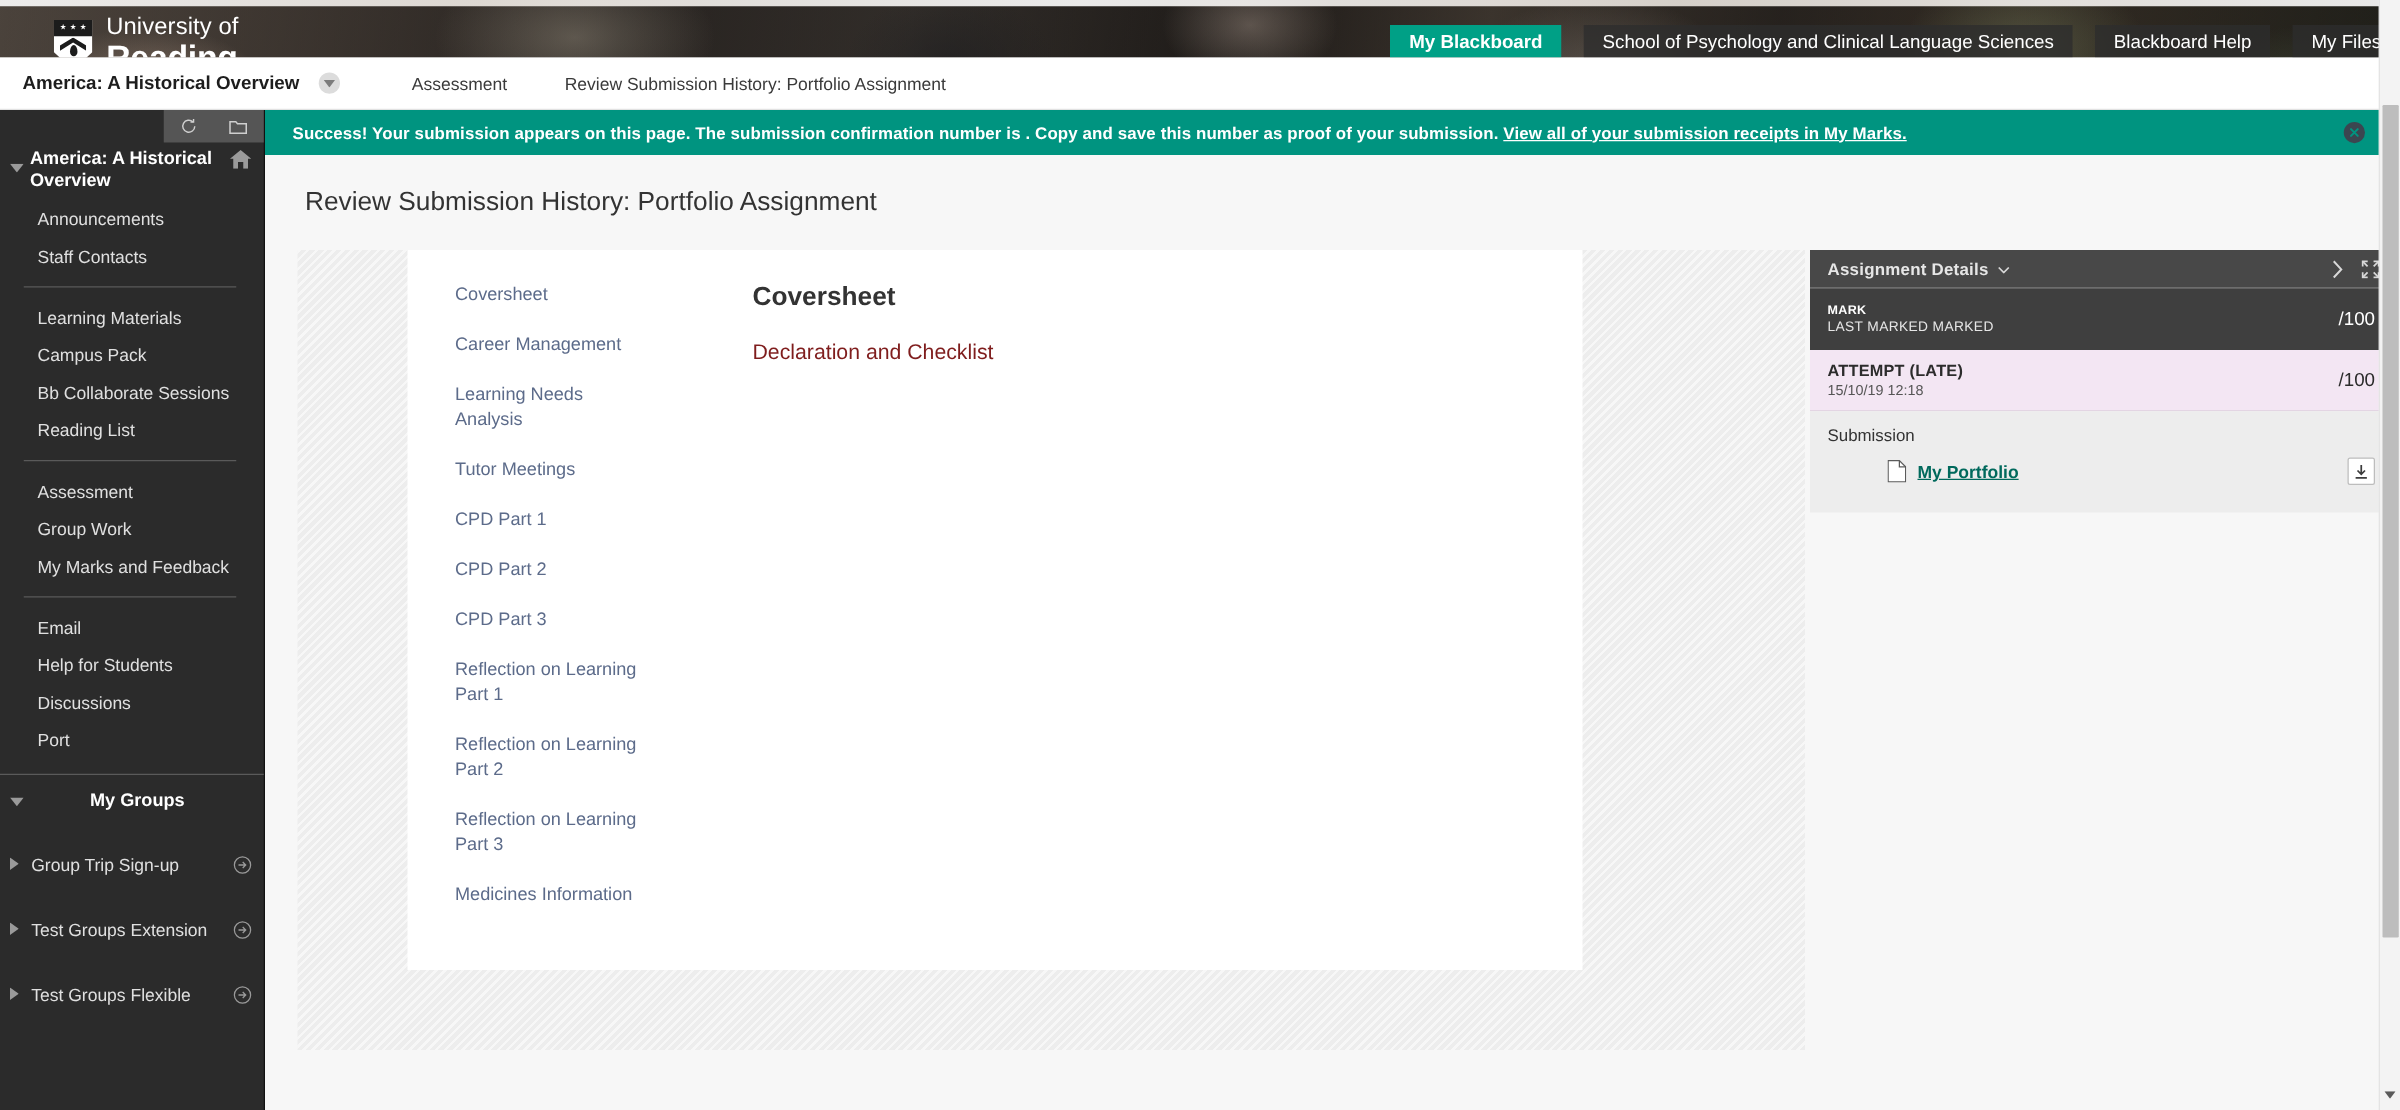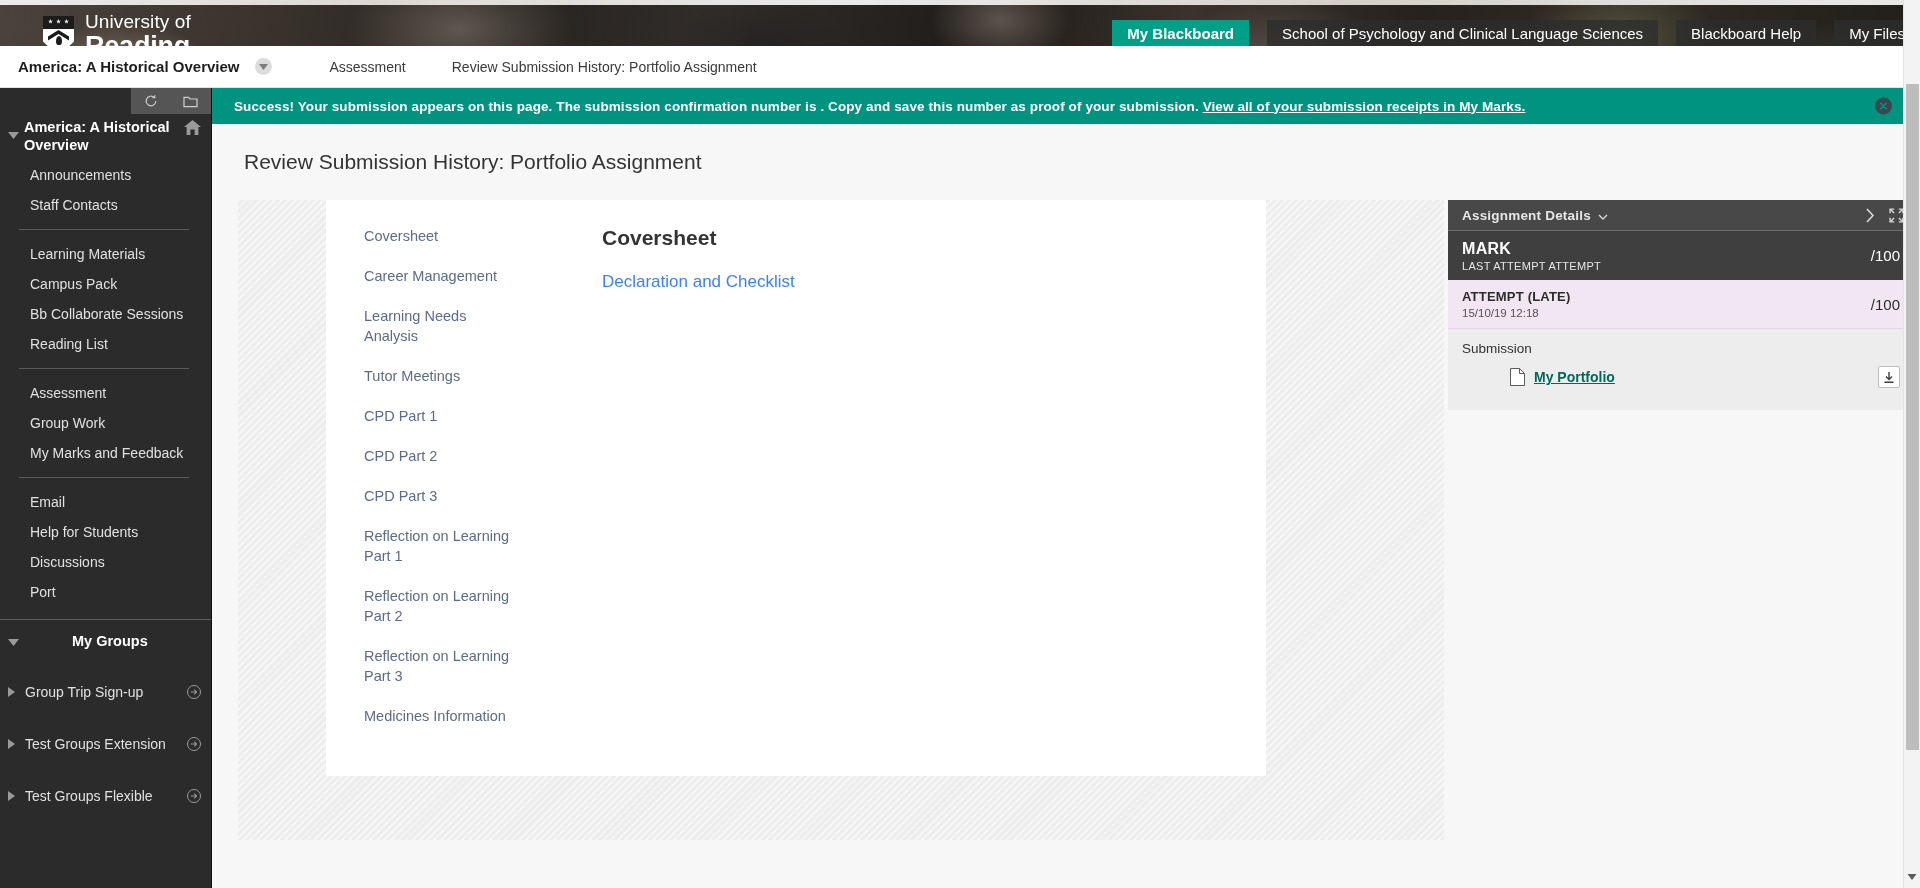--- a/index.html
+++ b/index.html
@@ -175,40 +175,40 @@
   }
   .pf-header h2 { color: #fff; font-size: 24px; font-weight: 400; letter-spacing: .2px; }
   .pf-body { display: flex; min-height: 560px; }
   .pf-toc { width: 240px; padding: 26px 0 30px 38px; }
   .pf-toc a {
     display: block; color: #5c6b8a; font-size: 14.5px; text-decoration: none;
     line-height: 20px; margin-bottom: 20px; max-width: 150px;
   }
   .pf-content { flex: 1; padding: 26px 30px 30px 36px; }
   .pf-content h3 { font-size: 21px; color: #333; font-weight: 700; margin-bottom: 22px; }
-  .pf-content p { font-size: 17px; color: #3b82f6; font-weight: 400; }
+  .pf-content p { font-size: 17px; color: #7f1d1d; font-weight: 400; }
 
   
   .content-right { width: 466px; margin-left: 4px; }
   .ad-head {
     height: 30px; background: #484848; display: flex; align-items: center;
     padding: 0 10px 0 14px; color: #e6e6e6;
   }
   .ad-head .t { font-size: 13.5px; font-weight: 700; letter-spacing: .2px; }
   .ad-head .chev-sm { margin-left: 7px; }
   .ad-head .sp { flex: 1; }
   .ad-head .ic { margin-left: 14px; display:flex; cursor:pointer; }
 
   .ad-mark {
     background: #3f3f3f; height: 50px; color: #fff;
     display: flex; align-items: center; padding: 0 14px 0 14px;
     border-top: 1px solid #6d6d6d;
   }
   .ad-mark .lines { flex: 1; }
-  .ad-mark .l1 { font-size: 16px; font-weight: 700; letter-spacing: .3px; }
+  .ad-mark .l1 { font-size: 10px; font-weight: 700; letter-spacing: .3px; }
   .ad-mark .l2 { font-size: 11px; letter-spacing: .3px; margin-top: 2px; color: #e6e6e6; }
   .ad-mark .score { font-size: 15px; }
 
   .ad-attempt {
     background: #f3e6f3; height: 49px; color: #2c2c2c;
     display: flex; align-items: center; padding: 0 14px;
     border-bottom: 1px solid #e3d5e3;
   }
   .ad-attempt .lines { flex: 1; }
   .ad-attempt .l1 { font-size: 13px; font-weight: 700; letter-spacing: .2px; }
@@ -487,21 +487,21 @@
             <svg width="15" height="15" viewBox="0 0 16 16" fill="none" stroke="#d8d8d8" stroke-width="1.5">
               <path d="M1.2 5.5v-4.3h4.3M14.8 5.5v-4.3h-4.3M1.2 10.5v4.3h4.3M14.8 10.5v4.3h-4.3"></path>
               <path d="M1.4 1.4l4 4M14.6 1.4l-4 4M1.4 14.6l4-4M14.6 14.6l-4-4"></path>
             </svg>
           </span>
         </div>
 
         <div class="ad-mark">
           <div class="lines">
             <div class="l1">MARK</div>
-            <div class="l2">LAST ATTEMPT ATTEMPT</div>
+            <div class="l2">LAST MARKED MARKED</div>
           </div>
           <div class="score">/100</div>
         </div>
 
         <div class="ad-attempt">
           <div class="lines">
             <div class="l1">ATTEMPT (LATE)</div>
             <div class="l2">15/10/19 12:18</div>
           </div>
           <div class="score">/100</div>

